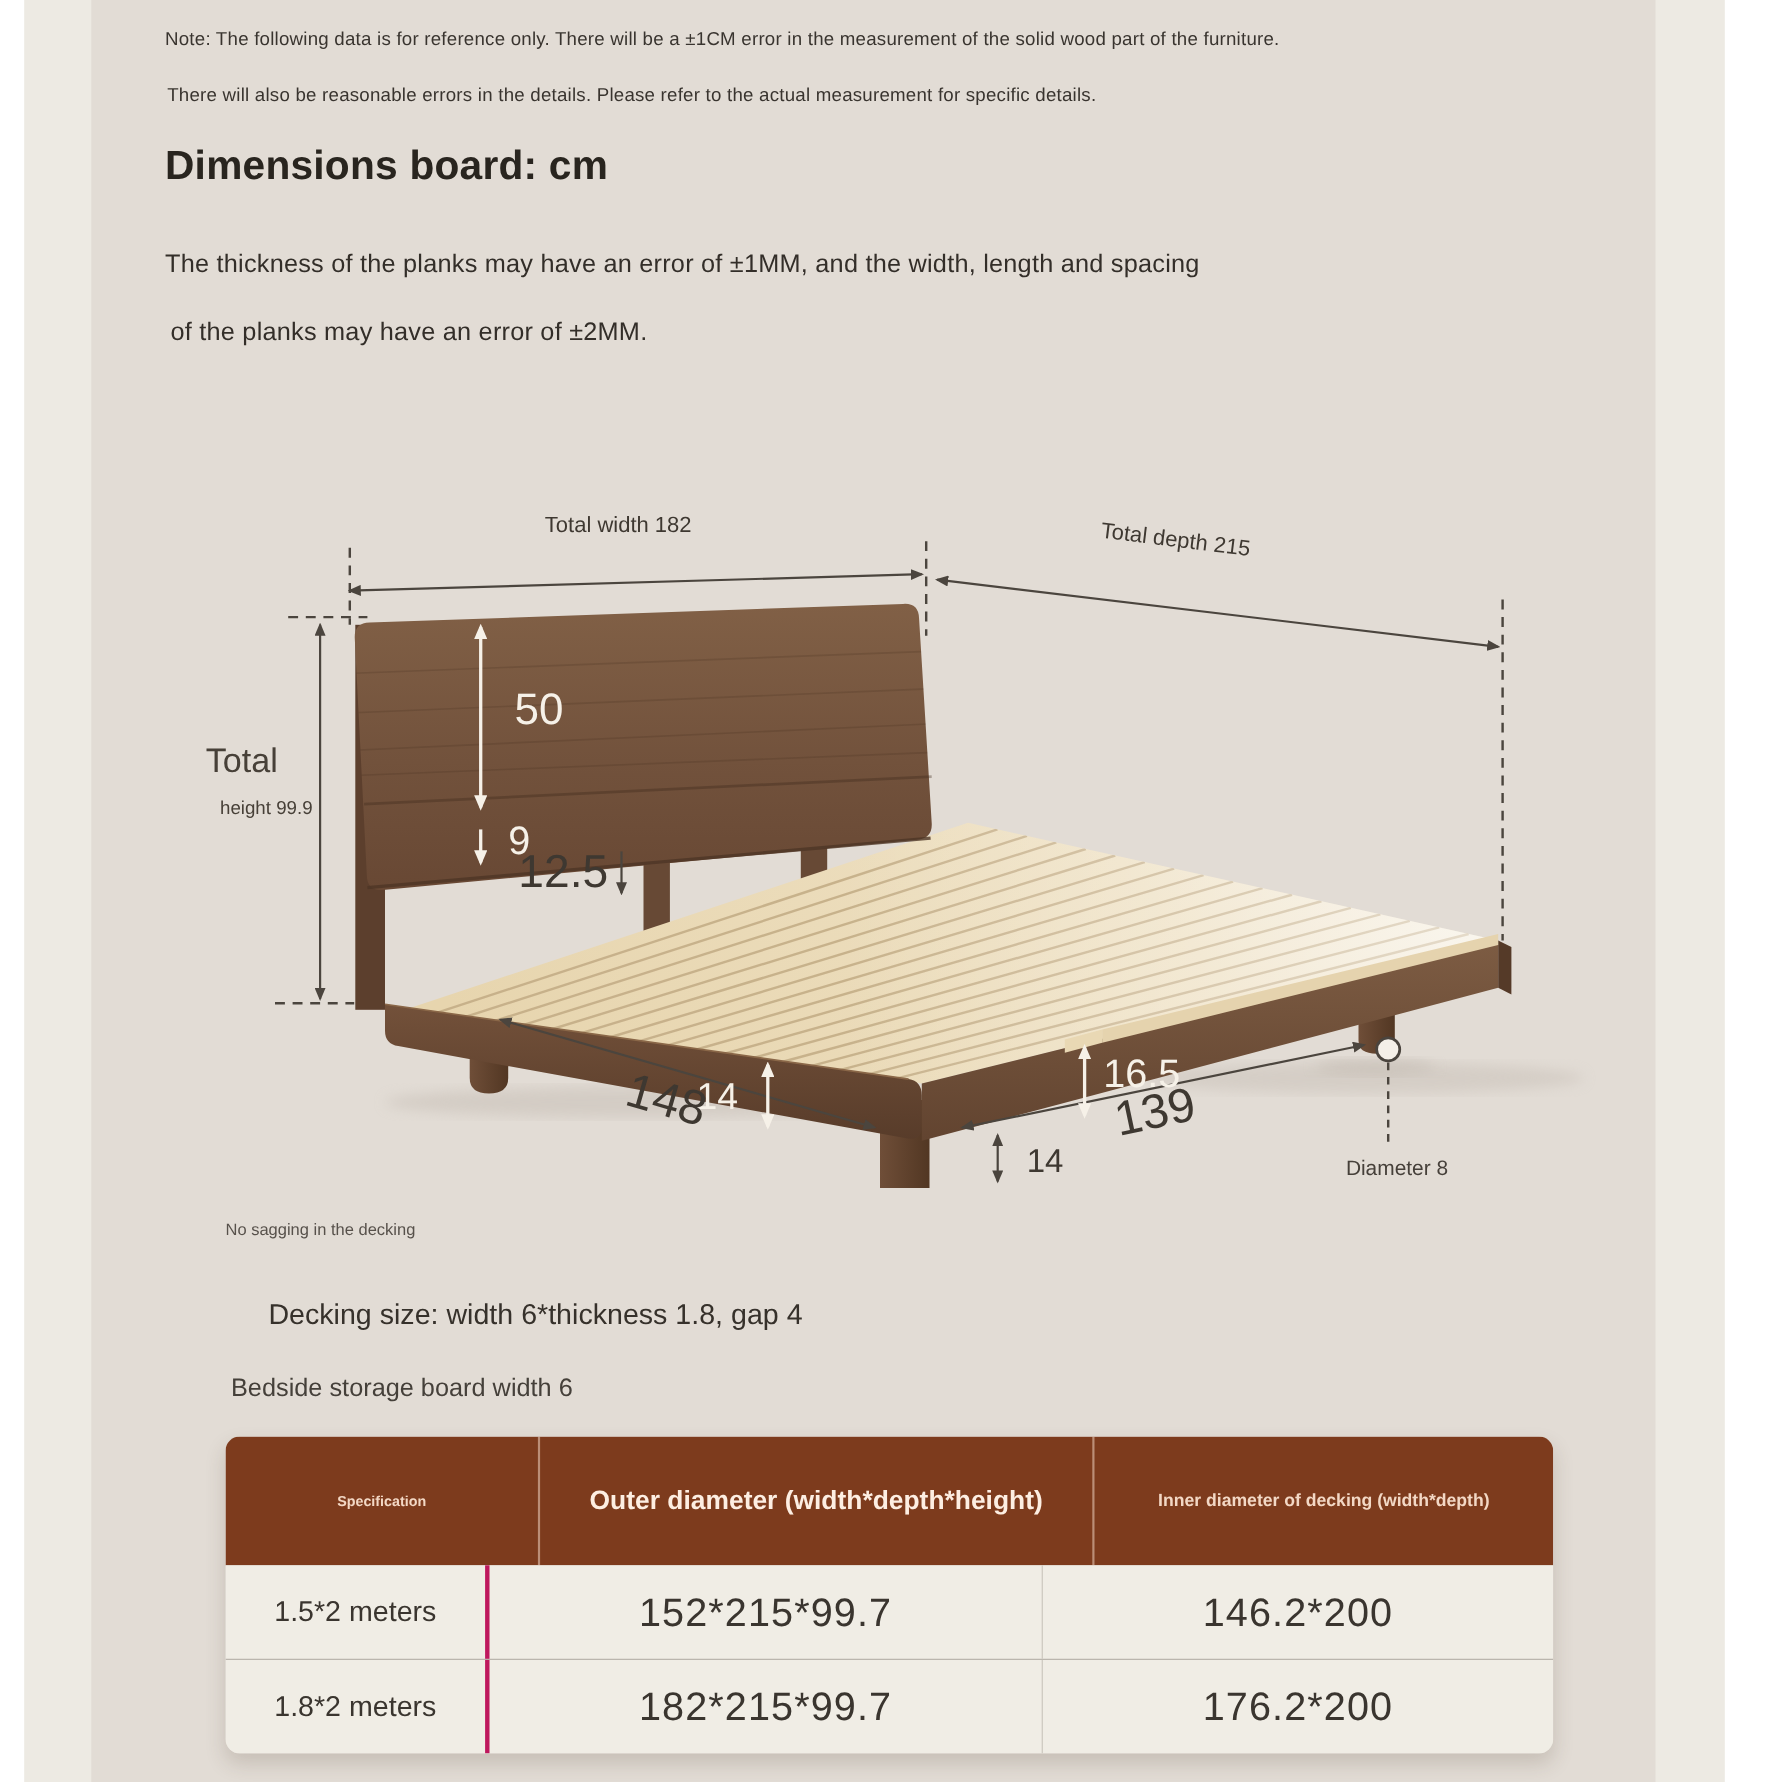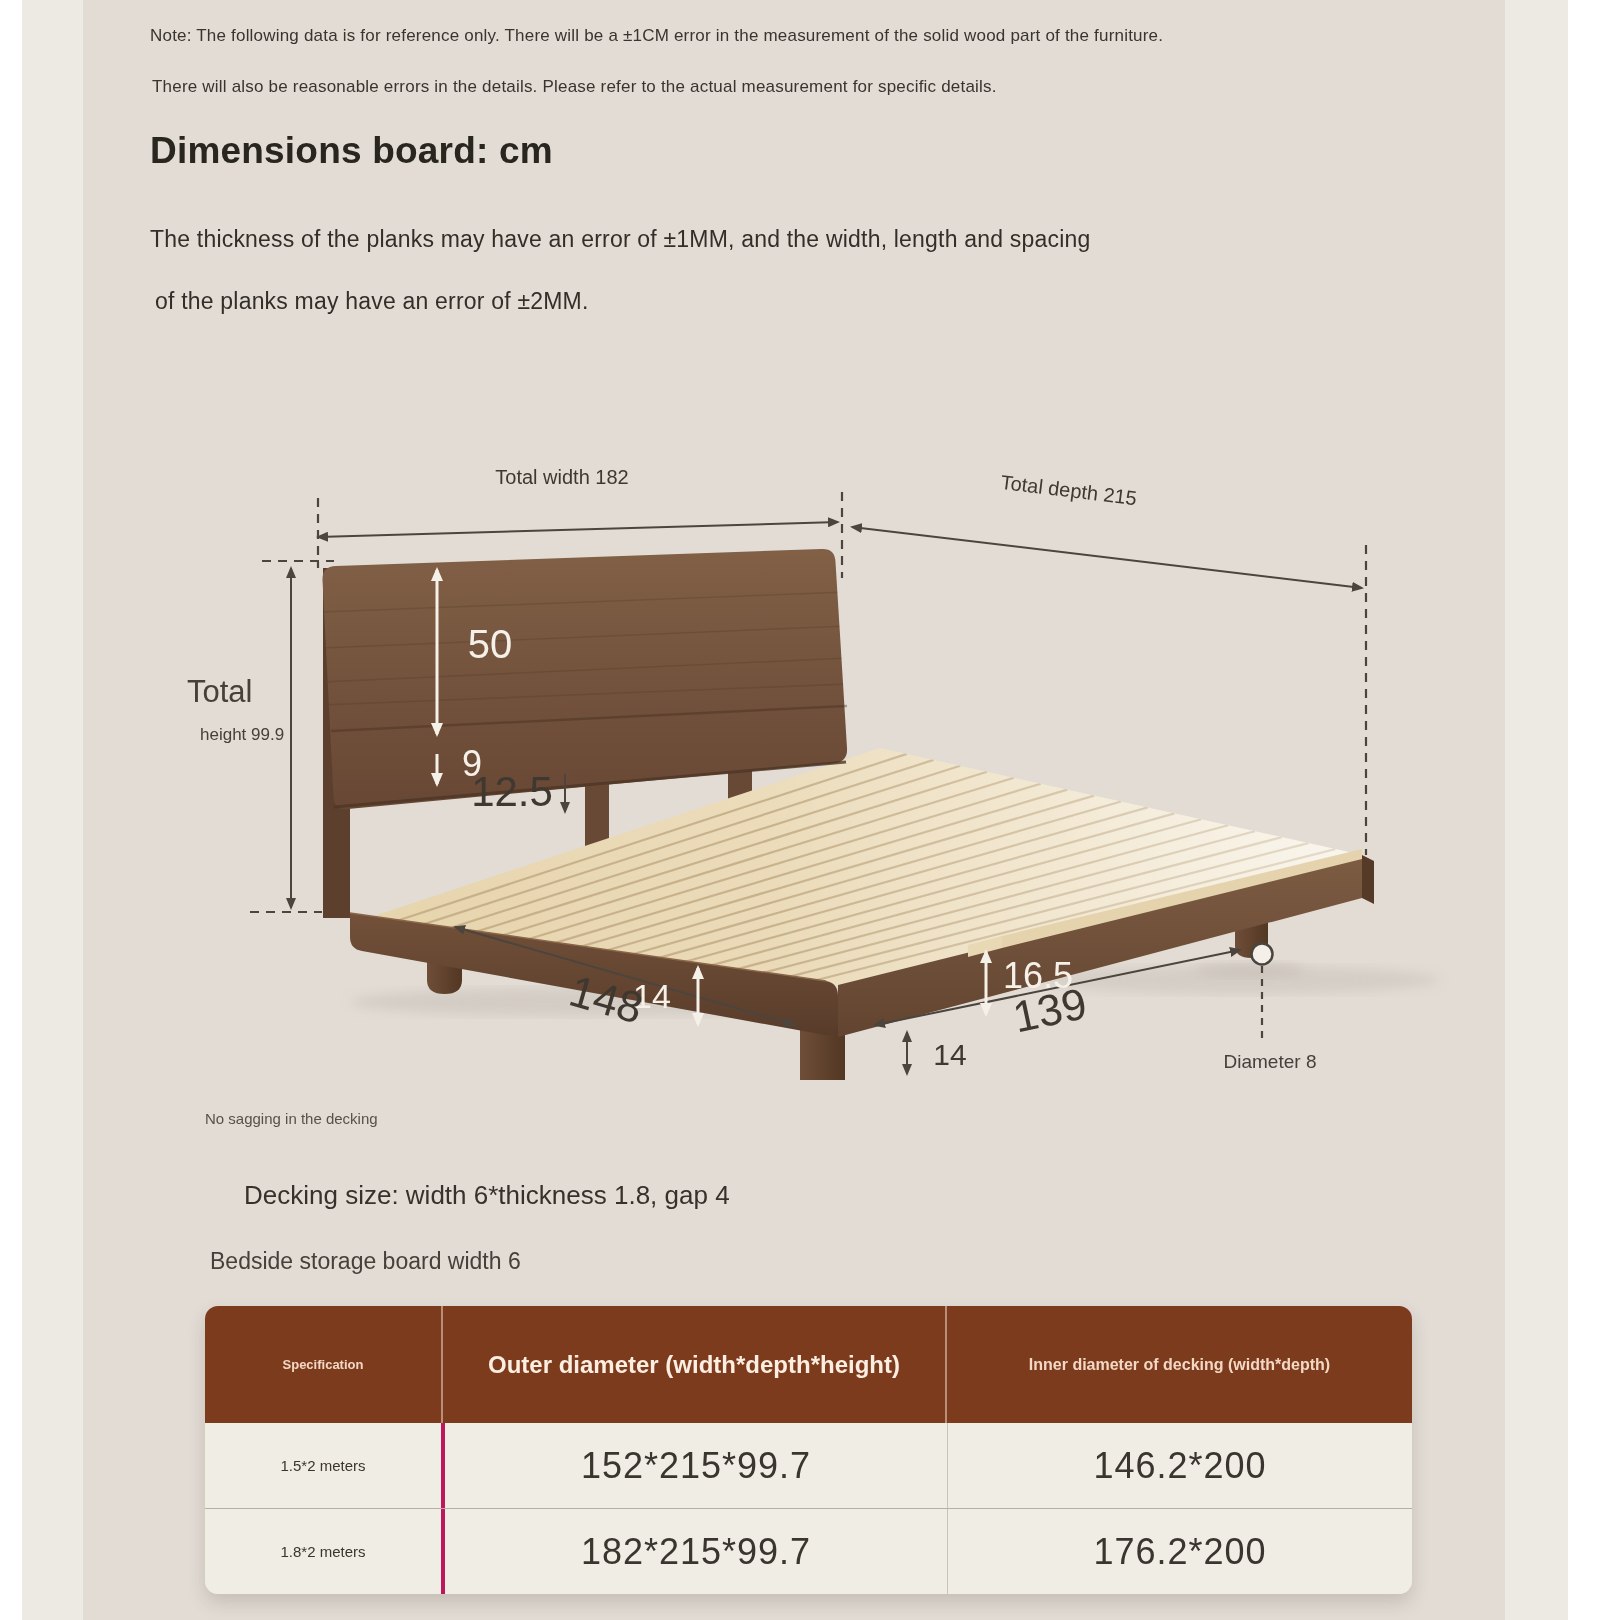--- a/index.html
+++ b/index.html
@@ -17,28 +17,28 @@
   .para{font-size:23px;color:#332e29;letter-spacing:.2px;}
   .small-note{font-size:15px;color:#57514b;}
   .deck-size{font-size:26px;color:#36312b;margin-left:31px;}
   .bedside{font-size:23px;color:#45403a;}
   .diagram{position:absolute;left:150px;top:440px;width:1320px;height:640px;}
 
   .spec-table{position:absolute;left:205px;top:1306px;width:1207px;border-radius:13px;overflow:hidden;
     box-shadow:0 9px 18px rgba(80,60,45,.18);}
   .thead{display:flex;height:117px;background:#7d3b1d;}
   .th{display:flex;align-items:center;justify-content:center;text-align:center;font-weight:bold;color:#f3d8c5;}
-  .th1{width:236px;font-size:13px;}
+  .th1{width:284px;font-size:13px;}
   .th2{width:502px;font-size:24px;color:#fdeee2;
     border-left:2px solid rgba(250,226,210,.5);border-right:2px solid rgba(250,226,210,.5);}
   .th3{flex:1;font-size:16px;}
   .trow{display:flex;height:85px;background:#f0ede5;}
   .trow + .trow{border-top:1px solid #b5b0a8;}
   .td{display:flex;align-items:center;justify-content:center;color:#3a352f;}
-  .td1{width:236px;font-size:15px;}
+  .td1{width:236px;font-size:26px;}
   .td2{width:502px;font-size:36px;letter-spacing:1px;border-left:4px solid #be185d;border-right:1px solid #c9c4bb;}
   .td3{flex:1;font-size:36px;letter-spacing:1px;}
 
   svg text{font-family:"Liberation Sans", sans-serif;}
   .dimtxt{fill:#3e3831;}
   .whitetxt{fill:#f6f1e8;}
 </style>
 </head>
 <body>
 

